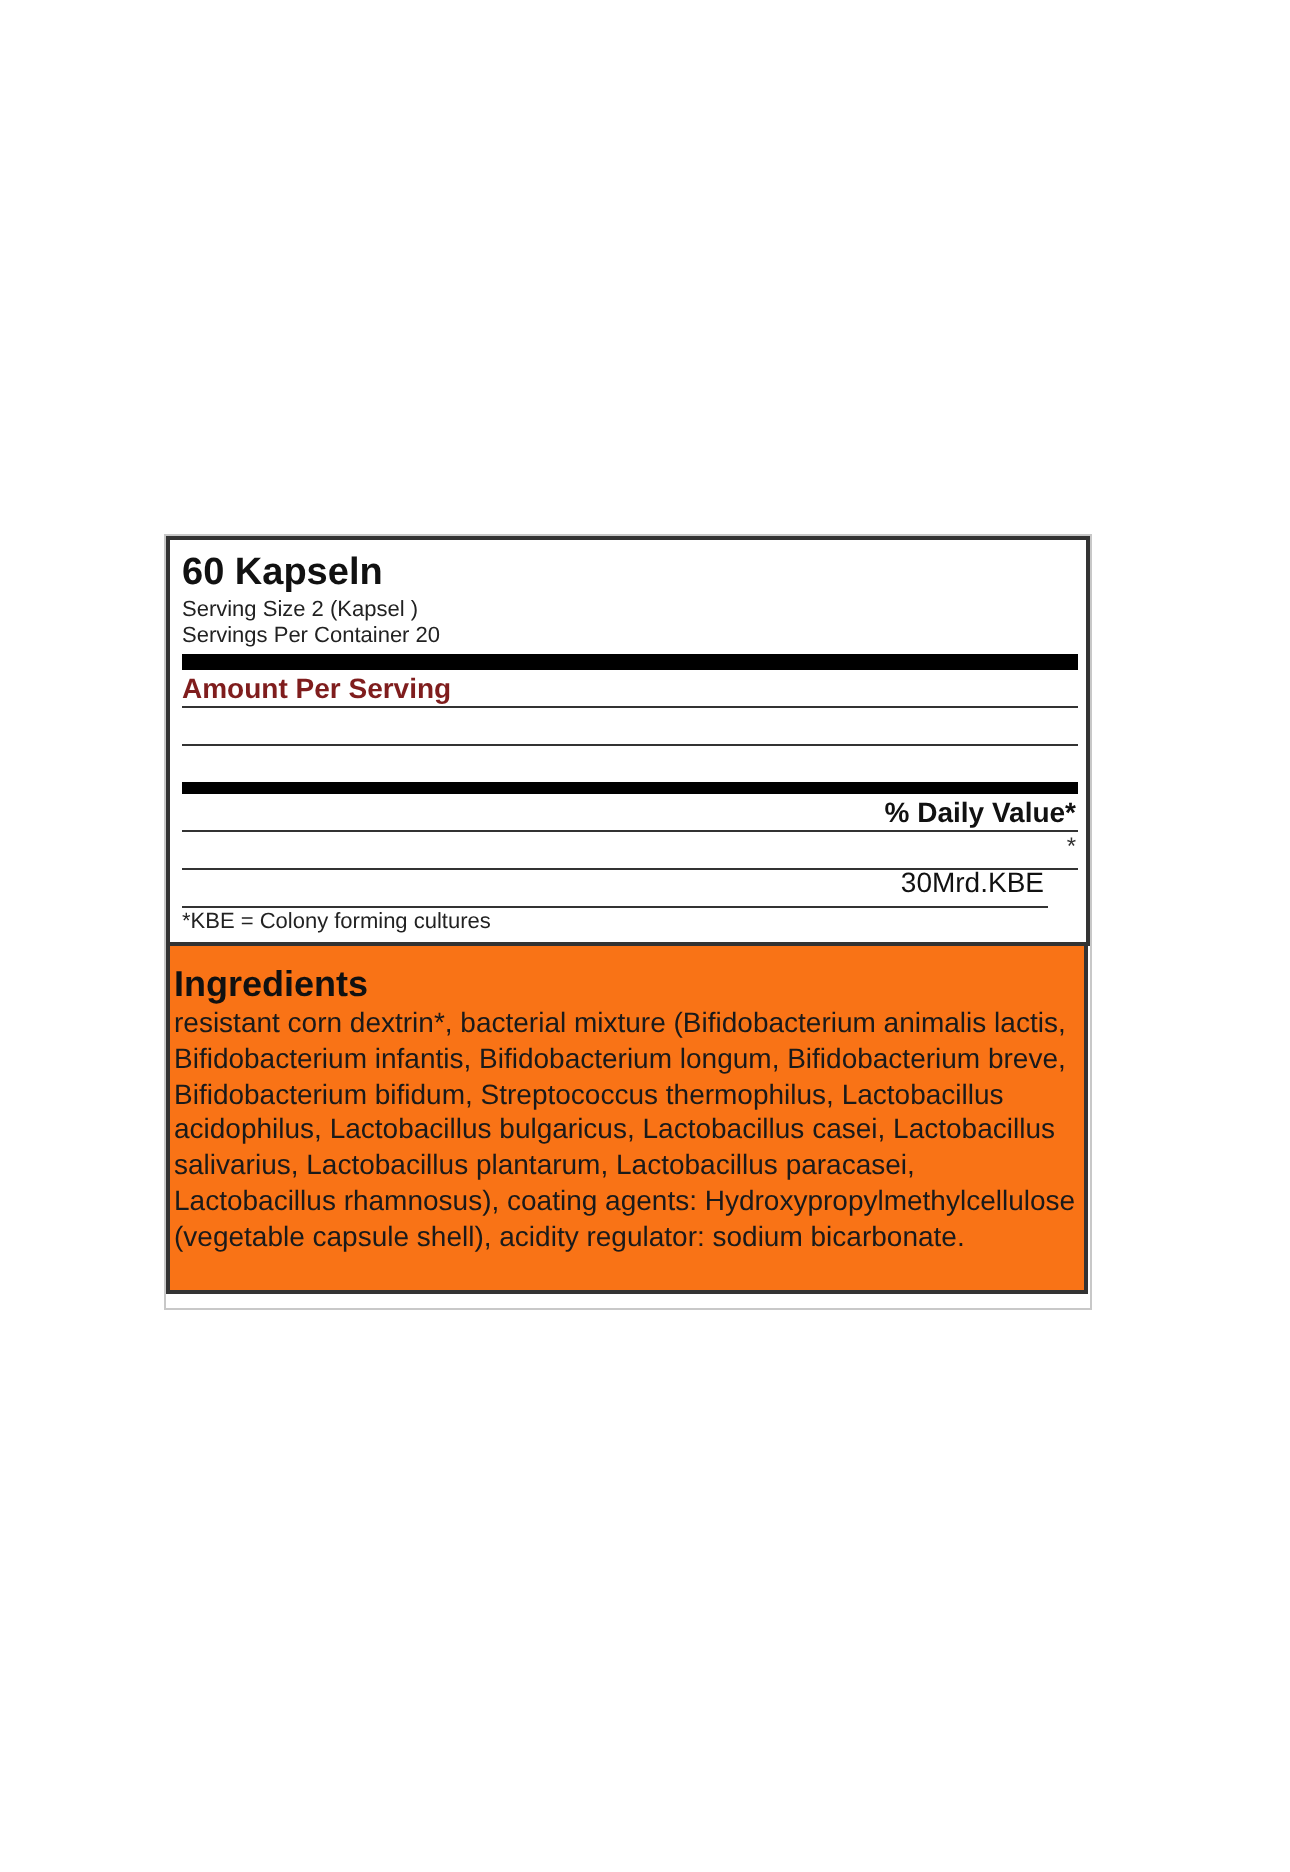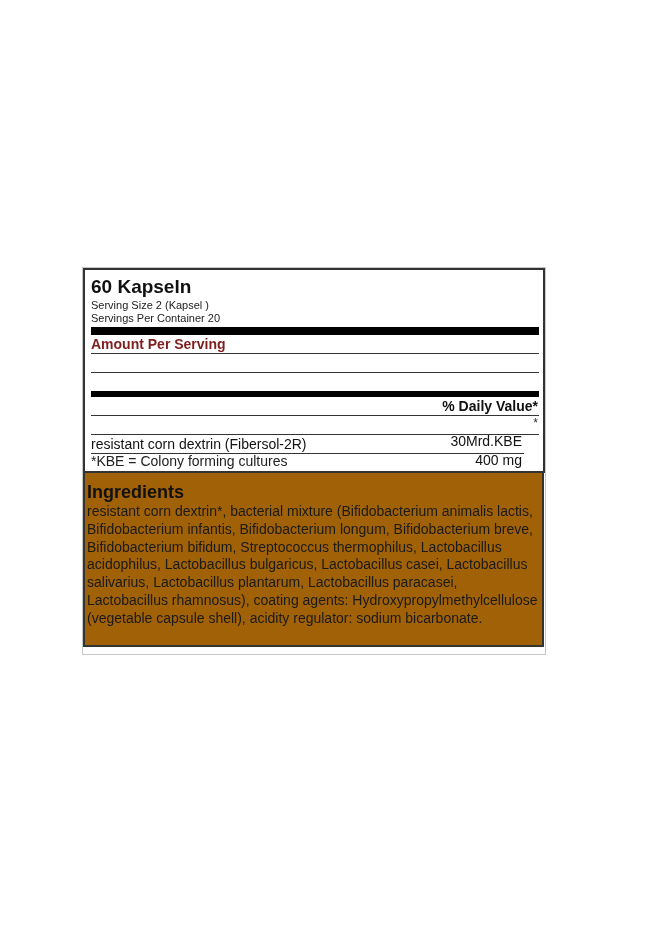--- a/index.html
+++ b/index.html
@@ -36,21 +36,21 @@
       padding-left: 39px;
     }
     .ingredients-panel {
       position: absolute;
       left: 83px;
       top: 471px;
       width: 461px;
       height: 176px;
       border: 2px solid #333;
       box-sizing: border-box;
-      background: #a16207;
+      background: #f97316;
     }
     .title {
       position: absolute;
       left: 6px;
       top: 6px;
       font-size: 19px;
       font-weight: bold;
       line-height: 22px;
       color: #111;
     }
@@ -122,21 +122,21 @@
       color: #333;
     }
     .row-1 { top: 146px; }
     .rule-4 { top: 164px; width: 448px; height: 1px; background: #333; }
     .row-2 { top: 165px; }
     .rule-5 { top: 183px; width: 433px; height: 1px; background: #333; }
     .footnote {
       position: absolute;
       left: 6px;
       top: 185px;
-      font-size: 14px;
+      font-size: 11px;
       line-height: 12px;
       color: #222;
     }
     .ingredients-title {
       position: absolute;
       left: 2px;
       top: 9px;
       font-size: 18px;
       font-weight: bold;
       line-height: 21px;
@@ -170,25 +170,20 @@
 
   <div class="daily-value-header">% Daily Value*</div>
   <div class="rule rule-3"></div>
 
   <div class="nutrient-row row-1">
     <span class="nutrient-amount">30Mrd.KBE</span>
     <span class="nutrient-dv">*</span>
   </div>
   <div class="rule rule-4"></div>
 
-  <div class="nutrient-row row-2">
-    <span class="nutrient-name">resistant corn dextrin (Fibersol-2R)</span>
-    <span class="nutrient-amount">400 mg</span>
-    <span class="nutrient-dv"></span>
-  </div>
   <div class="rule rule-5"></div>
 
   <div class="footnote">*KBE = Colony forming cultures</div>
 </div>
 
 <div class="ingredients-panel">
   <div class="ingredients-title">Ingredients</div>
   <div class="ingredients-text">resistant corn dextrin*, bacterial mixture (Bifidobacterium animalis lactis, Bifidobacterium infantis, Bifidobacterium longum, Bifidobacterium breve, Bifidobacterium bifidum, Streptococcus thermophilus, Lactobacillus acidophilus, Lactobacillus bulgaricus, Lactobacillus casei, Lactobacillus salivarius, Lactobacillus plantarum, Lactobacillus paracasei, Lactobacillus rhamnosus), coating agents: Hydroxypropylmethylcellulose (vegetable capsule shell), acidity regulator: sodium bicarbonate.</div>
 </div>
 

